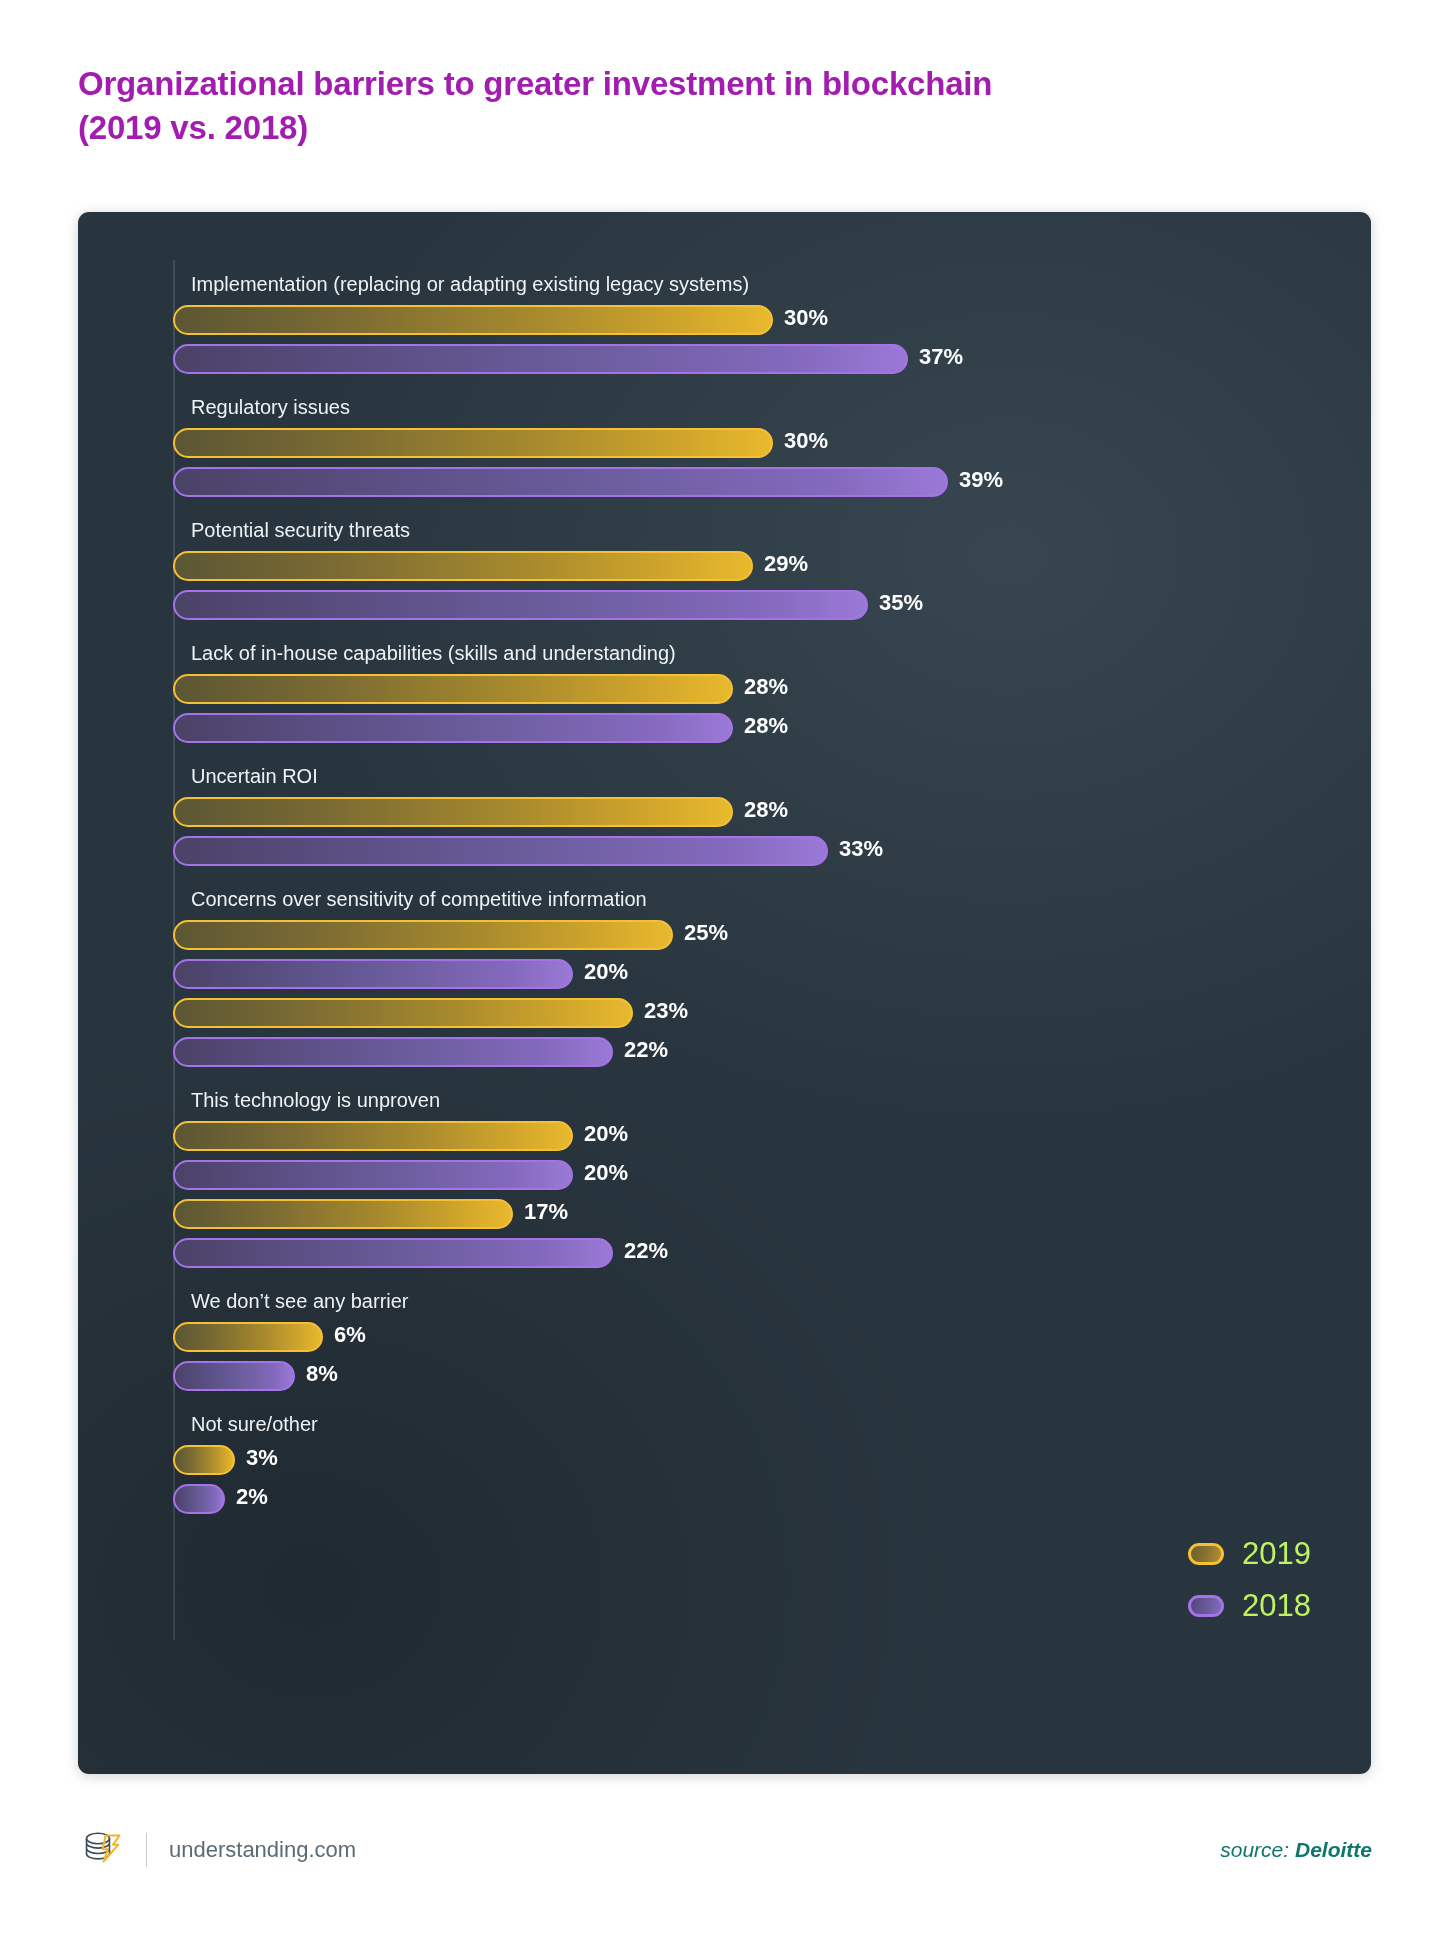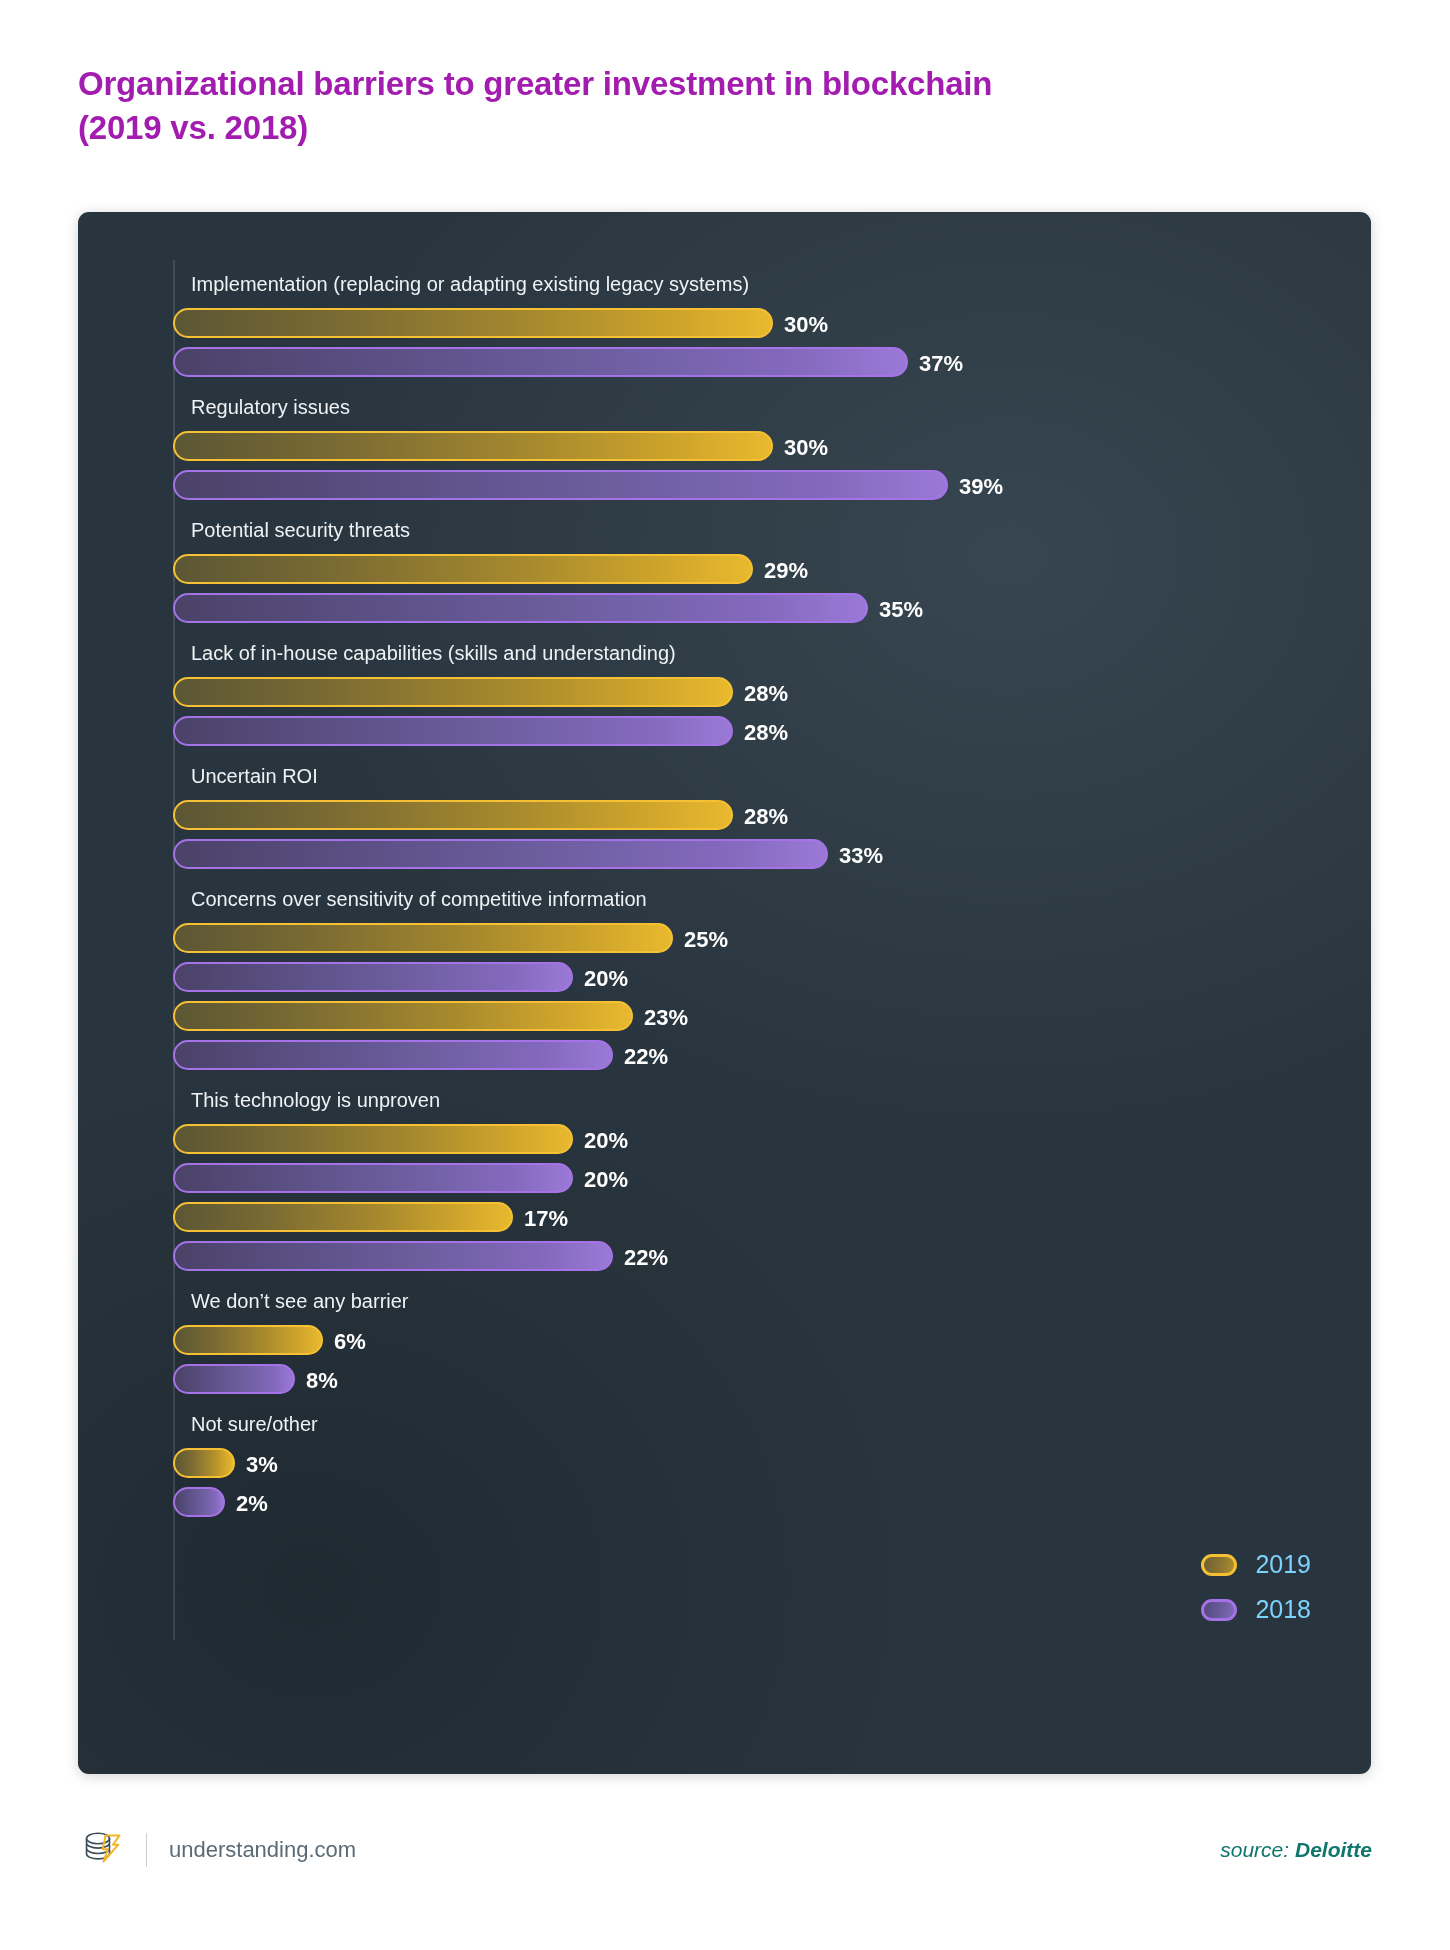--- a/index.html
+++ b/index.html
@@ -91,21 +91,21 @@
     padding-top: 14px;
     padding-bottom: 11px;
     white-space: pre;
     font-weight: 400;
   }
 
   .bar-row {
     position: relative;
     height: 33px;
     display: flex;
-    align-items: flex-end;
+    align-items: flex-start;
     margin-bottom: 6px;
   }
   .bar {
     height: 30px;
     border-radius: 15px;
     position: relative;
     box-sizing: border-box;
     flex: 0 0 auto;
   }
   .bar-2019 {
@@ -146,22 +146,22 @@
   }
   .swatch-2019 {
     border: 3px solid #f5c033;
     background: linear-gradient(100deg, #6b5f32 0%, #8c7531 55%, #b08f2d 100%);
   }
   .swatch-2018 {
     border: 3px solid #a572e8;
     background: linear-gradient(100deg, #53477a 0%, #6a5c9c 55%, #8169bd 100%);
   }
   .legend-label {
-    color: #7dd3fc;
-    font-size: 25px;
+    color: #bef264;
+    font-size: 31px;
   }
 
   
   .footer {
     position: absolute;
     left: 78px;
     right: 78px;
     top: 1820px;
     height: 60px;
     display: flex;

